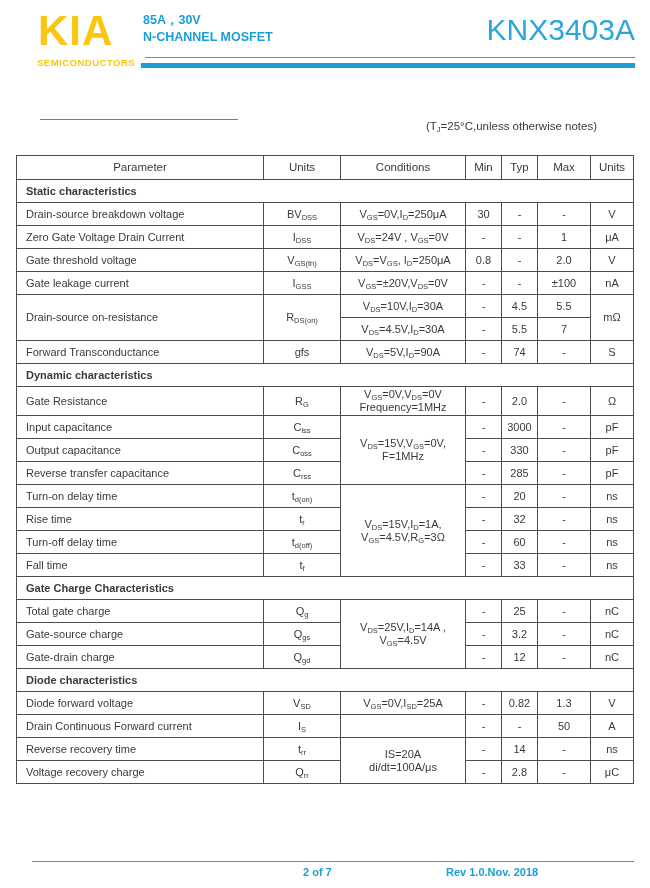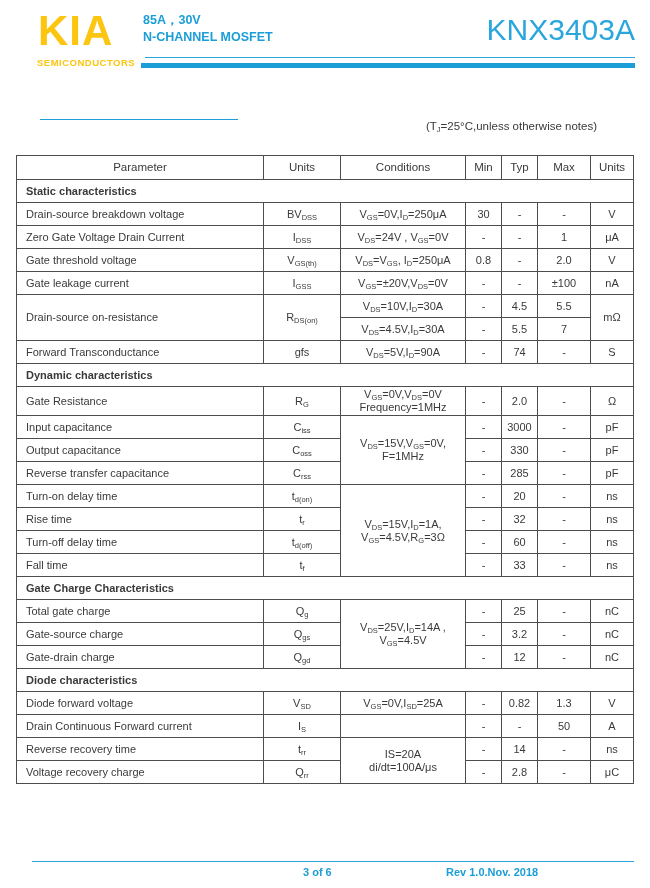--- a/index.html
+++ b/index.html
@@ -286,16 +286,16 @@
           <td class="sym">Q<sub>rr</sub></td>
           <td class="num">-</td>
           <td class="num">2.8</td>
           <td class="num">-</td>
           <td class="unit">μC</td>
         </tr>
       </tbody>
   </table>
 
   <div class="footer-rule"></div>
-  <div class="page-num">3 of 6</div>
+  <div class="page-num">2 of 7</div>
   <div class="rev">Rev 1.0.Nov. 2018</div>
 
 </div>
 
 </body></html>

